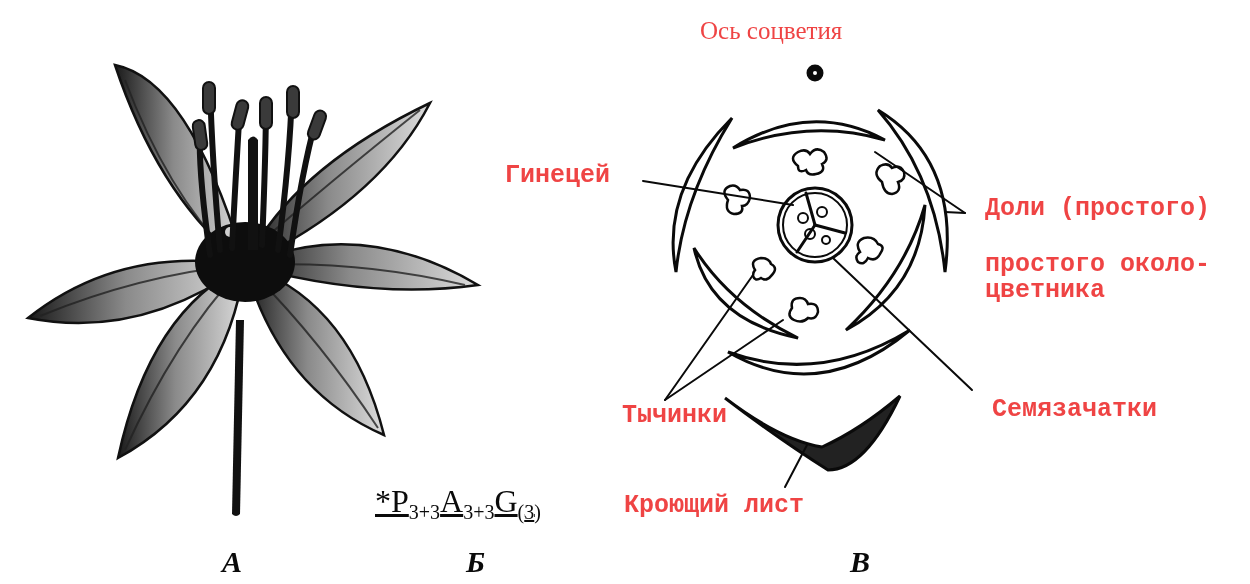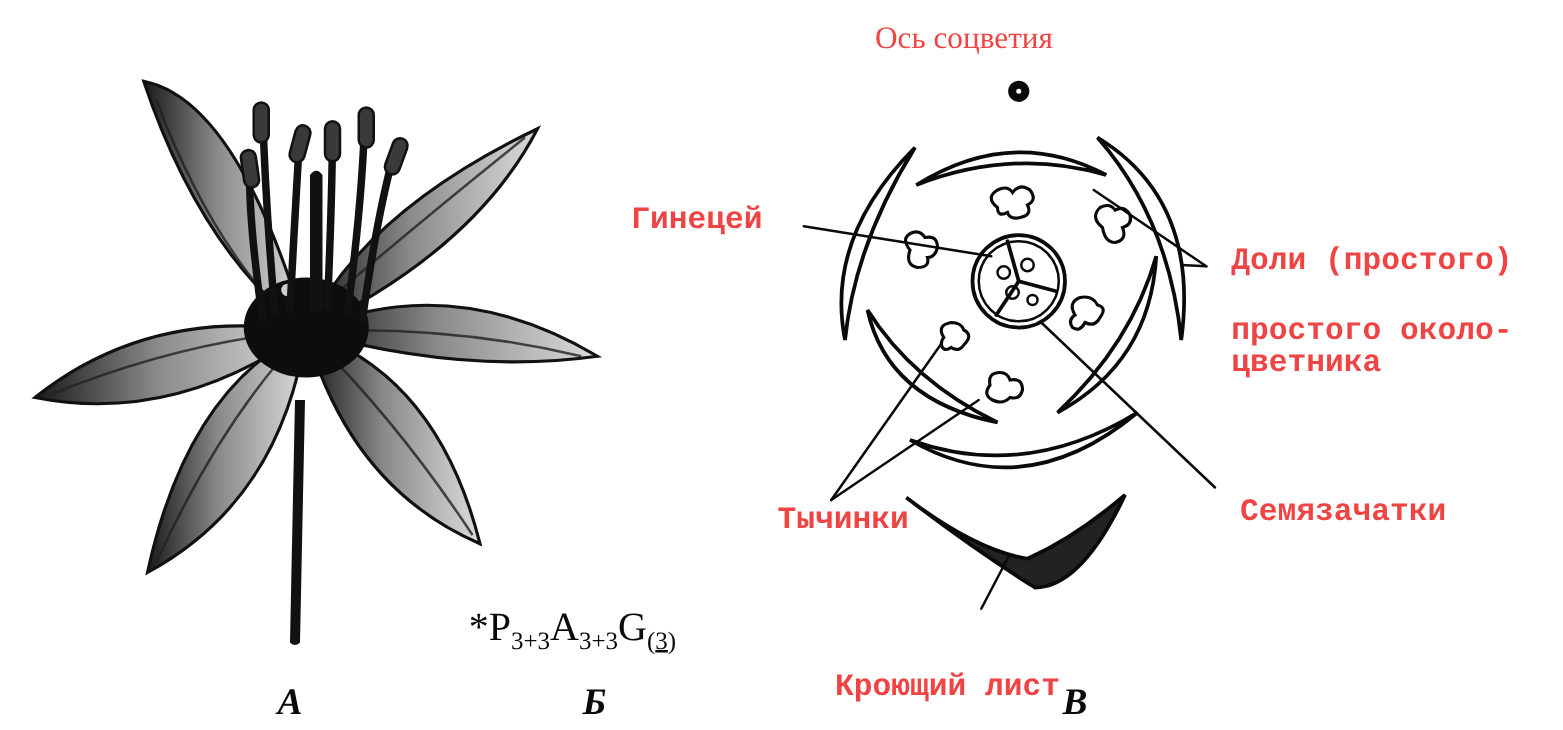--- a/index.html
+++ b/index.html
@@ -2,21 +2,21 @@
 <html><head>
   <meta charset="utf-8">
   <style>
     html, body { margin: 0; padding: 0; background: #ffffff; }
     body { width: 1250px; height: 584px; position: relative; overflow: hidden;
            font-family: "Liberation Serif", "DejaVu Serif", serif; color: #0a0a0a; }
     .lbl { position: absolute; font-size: 25px; line-height: 1; white-space: nowrap; color: #ef4444; }
     .bold { font-weight: bold; font-family: Liberation Mono, monospace; }
     .panel-letter { position: absolute; font-size: 30px; font-style: italic; font-weight: bold; line-height: 1; }
     svg.layer { position: absolute; left: 0; top: 0; }
-    .formula { position: absolute; left: 375px; top: 485px; font-size: 32px; white-space: nowrap; line-height: 1; }
+    .formula { position: absolute; left: 375px; top: 485px; font-size: 32px; white-space: nowrap; line-height: 1; text-decoration: underline; }
     .formula sub { font-size: 20px; vertical-align: -7px; }
     .formula .u { text-decoration: underline; }
   </style>
 </head>
 <body>
 
 <svg class="layer" width="1250" height="584" viewBox="0 0 1250 584">
   <defs>
     <linearGradient id="petalShade" x1="0" y1="0" x2="1" y2="0">
       <stop offset="0" stop-color="#1a1a1a"></stop>
@@ -124,14 +124,14 @@
   </g>
 </svg>
 
 <span class="lbl" style="left:700px; top:18px;">Ось соцветия</span>
 <span class="lbl bold" style="left:505px; top:163px;">Гинецей</span>
 <span class="lbl bold" style="left:985px; top:196px;">Доли (простого)</span>
 <span class="lbl bold" style="left:985px; top:252px;">простого около-</span>
 <span class="lbl bold" style="left:985px; top:278px;text-align:center;">цветника</span>
 <span class="lbl bold" style="left:575px; top:403px;margin-left:47px;">Тычинки</span>
 <span class="lbl bold" style="left:970px; top:397px;margin-left:22px;">Семязачатки</span>
-<span class="lbl bold" style="left:668px; top:493px;margin-top:44px;">Кроющий лист</span>
+<span class="lbl bold" style="left:624px; top:493px;">Кроющий лист</span>
 <span class="panel-letter" style="left:850px; top:547px;">В</span>
 
 </body></html>

